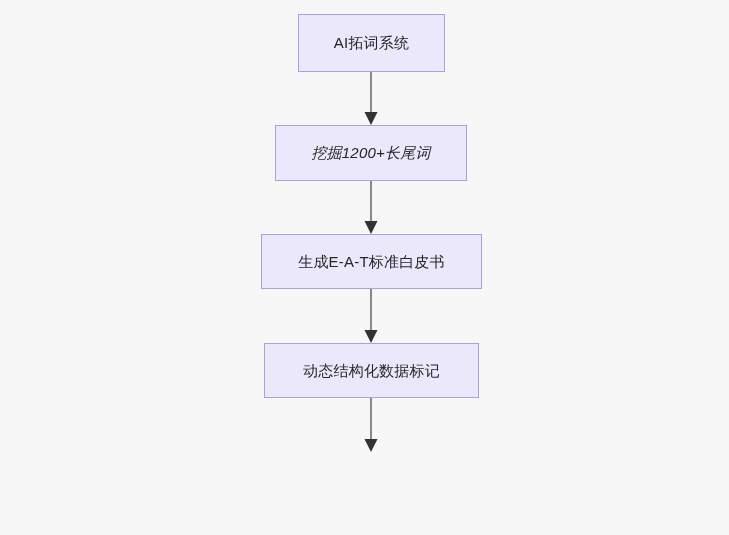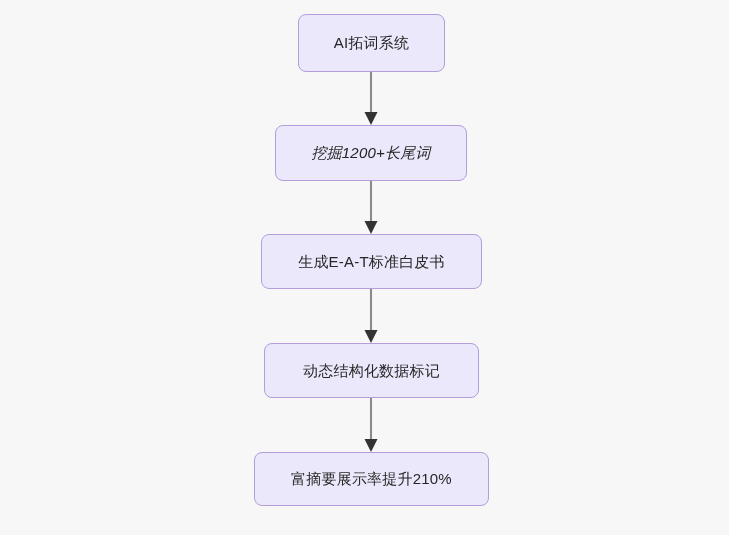--- a/index.html
+++ b/index.html
@@ -24,21 +24,21 @@
 
   
   .node {
     position: absolute;
     box-sizing: border-box;
     display: flex;
     align-items: center;
     justify-content: center;
     background: #ebe8fb;
     border: 1.4px solid #b39ddb;
-    border-radius: 8px;
+    border-radius: 0;
     z-index: 2;
   }
   .node-label {
     font-size: 15px;
     line-height: 1.2;
     color: #262626;
     letter-spacing: 0.2px;
     white-space: nowrap;
     text-align: center;
     font-weight: 400;
@@ -110,17 +110,14 @@
   </div>
 
   <div class="node node-4">
     <span class="node-label">动态结构化数据标记</span>
   </div>
 
   <div class="node node-3">
     <span class="node-label">生成E-A-T标准白皮书</span>
   </div>
 
-  <div class="node node-5">
-    <span class="node-label">富摘要展示率提升210%</span>
-  </div>
 
 </div>
 
 </body></html>

